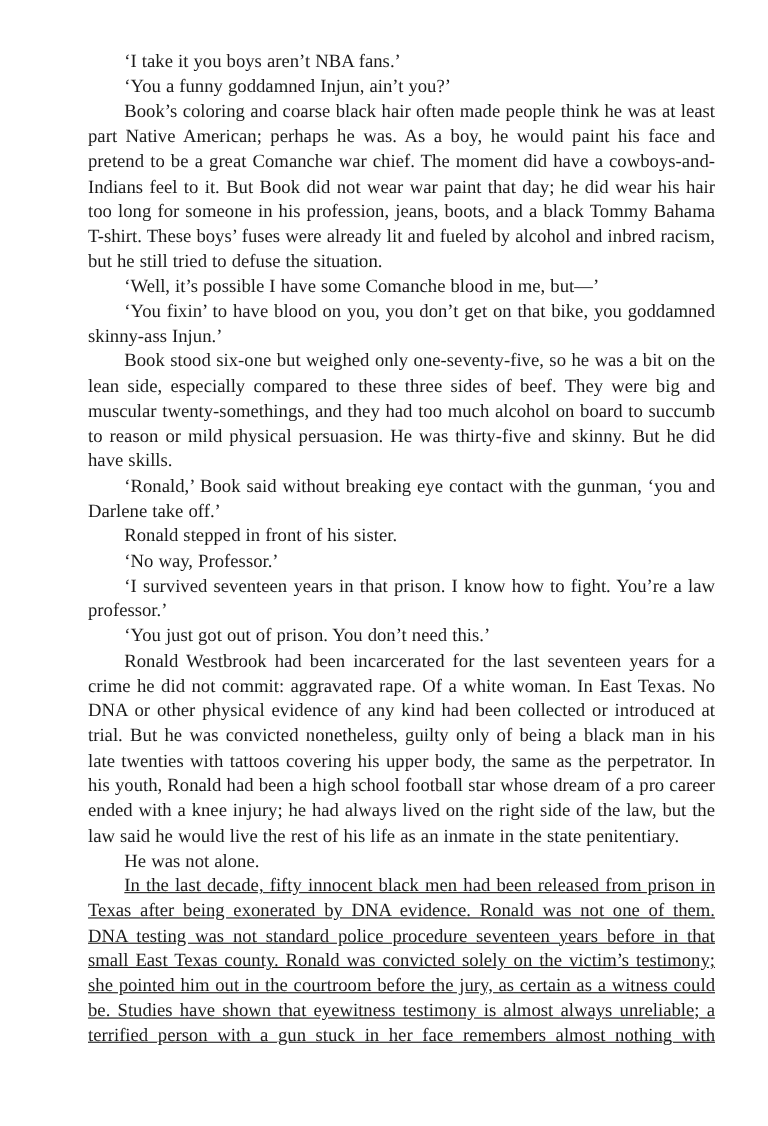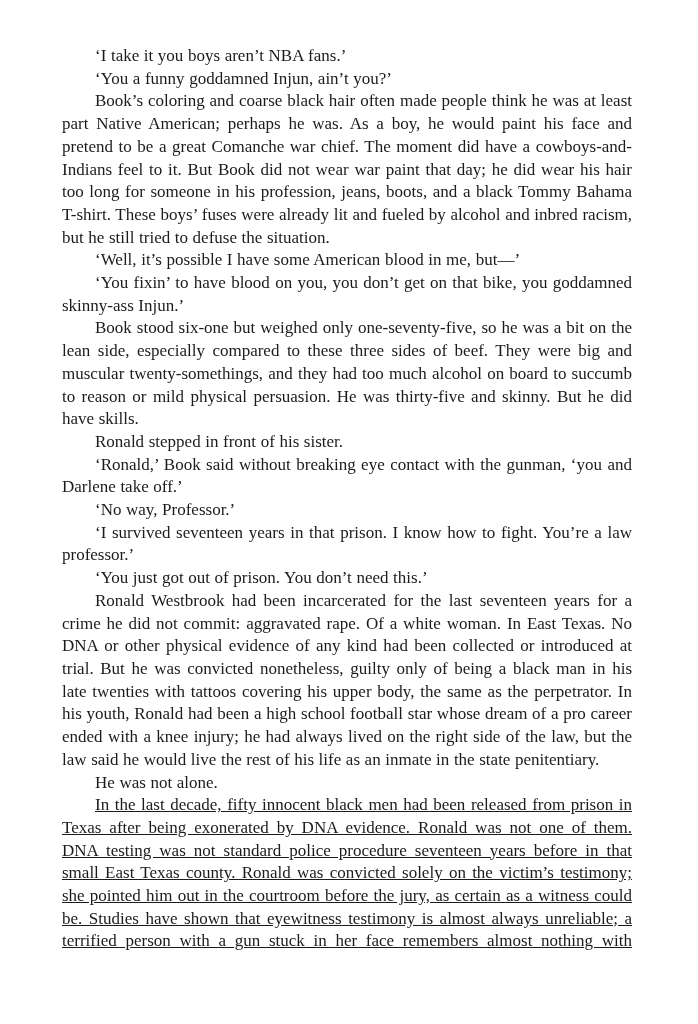--- a/index.html
+++ b/index.html
@@ -8,21 +8,21 @@
     background: #ffffff;
   }
   body {
     width: 698px;
     height: 1024px;
     overflow: hidden;
     position: relative;
   }
   .book-page {
     position: absolute;
-    left: 62px;
+    left: 80px;
     top: 45px;
     width: 570px;
     font-family: "Liberation Serif", "DejaVu Serif", serif;
     font-size: 17px;
     line-height: 22.7px;
     color: #1b1b1b;
     text-align: justify;
     -webkit-font-smoothing: antialiased;
   }
   .book-page p {
@@ -38,24 +38,24 @@
     text-decoration: underline;
   }
 </style>
 </head>
 <body>
 
 <div class="book-page">
   <p>‘I take it you boys aren’t NBA fans.’</p>
   <p>‘You a funny goddamned Injun, ain’t you?’</p>
   <p>Book’s coloring and coarse black hair often made people think he was at least part Native American; perhaps he was. As a boy, he would paint his face and pretend to be a great Comanche war chief. The moment did have a cowboys-and-Indians feel to it. But Book did not wear war paint that day; he did wear his hair too long for someone in his profession, jeans, boots, and a black Tommy Bahama T-shirt. These boys’ fuses were already lit and fueled by alcohol and inbred racism, but he still tried to defuse the situation.</p>
-  <p>‘Well, it’s possible I have some American blood in me, but—’</p>
+  <p>‘Well, it’s possible I have some Comanche blood in me, but—’</p>
   <p>‘You fixin’ to have blood on you, you don’t get on that bike, you goddamned skinny-ass Injun.’</p>
   <p>Book stood six-one but weighed only one-seventy-five, so he was a bit on the lean side, especially compared to these three sides of beef. They were big and muscular twenty-somethings, and they had too much alcohol on board to succumb to reason or mild physical persuasion. He was thirty-five and skinny. But he did have skills.</p>
+  <p>‘Ronald,’ Book said without breaking eye contact with the gunman, ‘you and Darlene take off.’</p>
   <p>Ronald stepped in front of his sister.</p>
-  <p>‘Ronald,’ Book said without breaking eye contact with the gunman, ‘you and Darlene take off.’</p>
   <p>‘No way, Professor.’</p>
   <p>‘I survived seventeen years in that prison. I know how to fight. You’re a law professor.’</p>
   <p>‘You just got out of prison. You don’t need this.’</p>
   <p>Ronald Westbrook had been incarcerated for the last seventeen years for a crime he did not commit: aggravated rape. Of a white woman. In East Texas. No DNA or other physical evidence of any kind had been collected or introduced at trial. But he was convicted nonetheless, guilty only of being a black man in his late twenties with tattoos covering his upper body, the same as the perpetrator. In his youth, Ronald had been a high school football star whose dream of a pro career ended with a knee injury; he had always lived on the right side of the law, but the law said he would live the rest of his life as an inmate in the state penitentiary.</p>
   <p>He was not alone.</p>
   <p class="continued">In the last decade, fifty innocent black men had been released from prison in Texas after being exonerated by DNA evidence. Ronald was not one of them. DNA testing was not standard police procedure seventeen years before in that small East Texas county. Ronald was convicted solely on the victim’s testimony; she pointed him out in the courtroom before the jury, as certain as a witness could be. Studies have shown that eyewitness testimony is almost always unreliable; a terrified person with a gun stuck in her face remembers almost nothing with</p>
 </div>
 
 </body></html>

